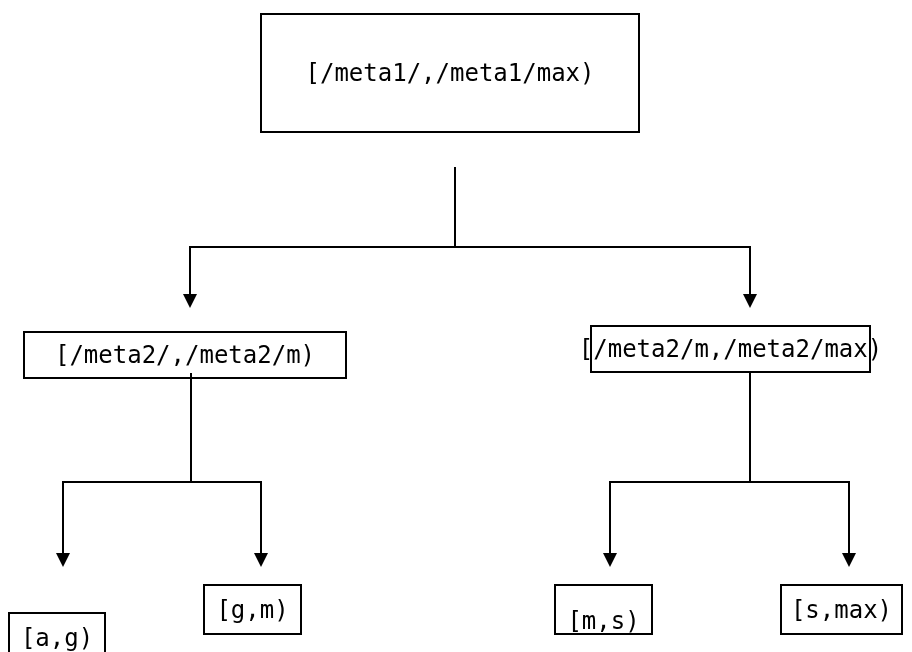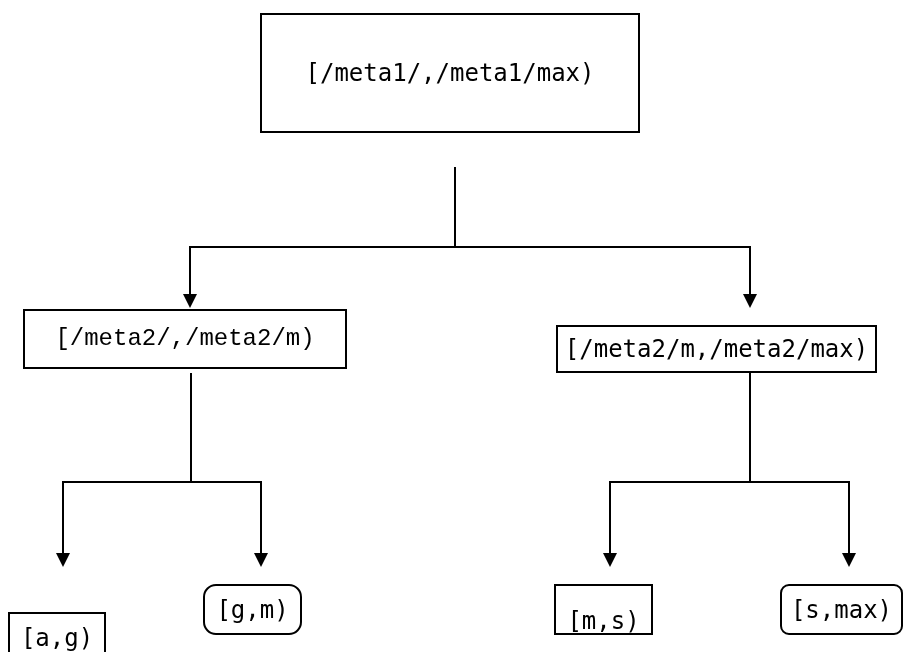--- a/index.html
+++ b/index.html
@@ -48,41 +48,41 @@
 </style>
 </head>
 <body>
 
 <div class="stage">
 
   <div class="box" style="left:260px; top:13px; width:380px; height:120px;">
     <span>[/meta1/,/meta1/max)</span>
   </div>
 
-  <div class="box" style="left:23px; top:309px; width:324px; height:60px;font-family:Liberation Mono, monospace;">
+  <div class="box" style="left:23px; top:331px; width:324px; height:48px;">
     <span>[/meta2/,/meta2/m)</span>
   </div>
 
-  <div class="box" style="left:556px; top:325px; width:321px; height:48px;">
+  <div class="box" style="left:590px; top:325px; width:281px; height:48px;">
     <span>[/meta2/m,/meta2/max)</span>
   </div>
 
   <div class="box" style="left:8px; top:564px; width:98px; height:51px;margin-top:48px;">
     <span>[a,g)</span>
   </div>
 
-  <div class="box" style="left:203px; top:584px; width:99px; height:51px;border-radius:13px;">
+  <div class="box" style="left:203px; top:584px; width:99px; height:51px;">
     <span>[g,m)</span>
   </div>
 
   <div class="box" style="left:554px; top:584px; width:99px; height:51px;align-items:flex-end;">
     <span>[m,s)</span>
   </div>
 
-  <div class="box" style="left:780px; top:584px; width:123px; height:51px;border-radius:9px;">
+  <div class="box" style="left:780px; top:584px; width:123px; height:51px;">
     <span>[s,max)</span>
   </div>
 
   <div class="line" style="left:454px; top:167px; width:2px; height:80px;"></div>
   <div class="line" style="left:189px; top:246px; width:562px; height:2px;"></div>
   <div class="line" style="left:189px; top:246px; width:2px; height:48px;"></div>
   <div class="line" style="left:749px; top:246px; width:2px; height:48px;"></div>
   <div class="arrow" style="left:183px; top:294px;"></div>
   <div class="arrow" style="left:743px; top:294px;"></div>
 

